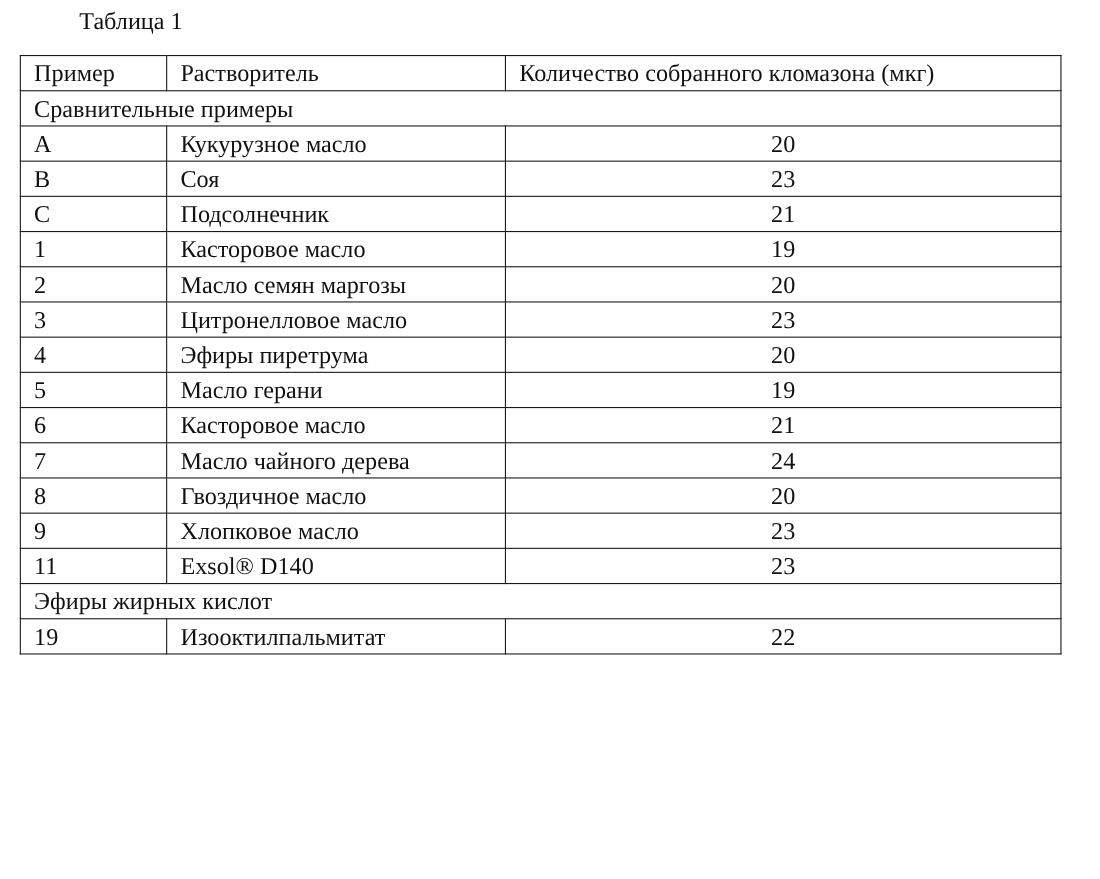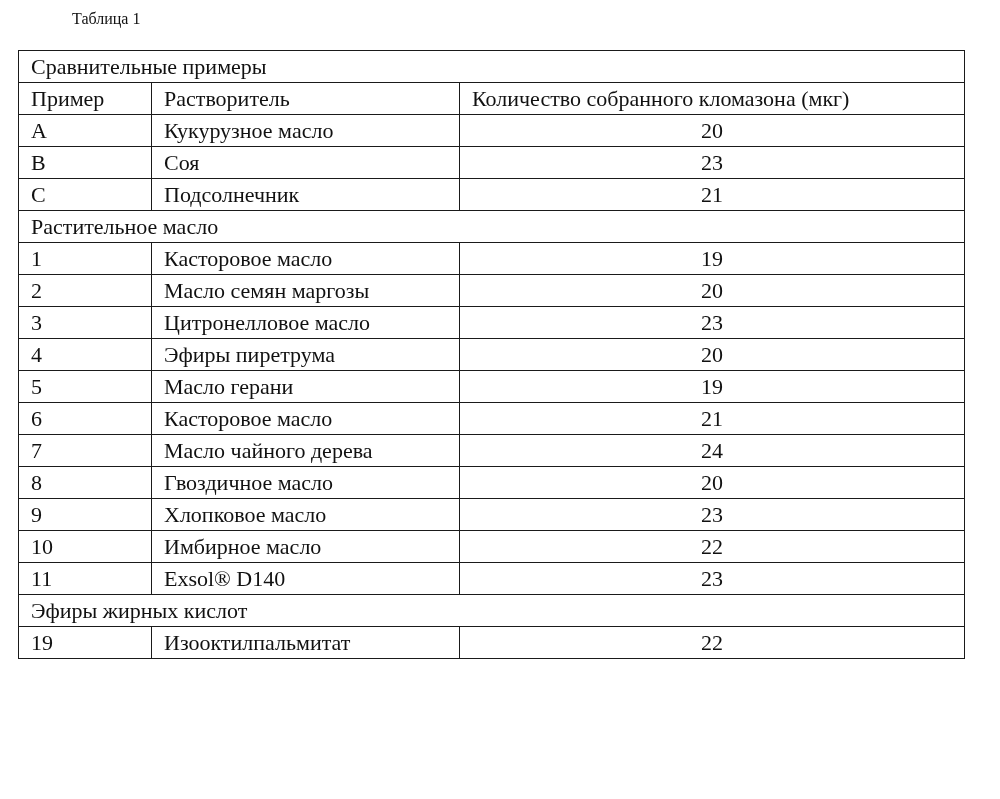--- a/index.html
+++ b/index.html
@@ -12,21 +12,21 @@
     }
     body {
       font-family: "Liberation Serif", "DejaVu Serif", serif;
       color: #111111;
       position: relative;
     }
     .caption {
       position: absolute;
       left: 72px;
       top: 6px;
-      font-size: 16px;
+      font-size: 22px;
       line-height: 26px;
     }
     table.data {
       position: absolute;
       left: 18px;
       top: 50px;
       width: 946px;
       border-collapse: collapse;
       table-layout: fixed;
       font-size: 22px;
@@ -52,47 +52,44 @@
 <div class="caption">Таблица 1</div>
 
 <table class="data">
   <colgroup>
     <col class="c1">
       <col class="c2">
       <col class="c3">
   </colgroup>
   <tbody>
     <tr>
-      <td class="section" colspan="3">Сравнительные примеры</td>
+      <td>Пример</td>
+      <td>Растворитель</td>
+      <td>Количество собранного кломазона (мкг)</td>
     </tr>
 
     <tr>
-      <td>Пример</td>
-      <td>Растворитель</td>
-      <td>Количество собранного кломазона (мкг)</td>
+      <td class="section" colspan="3">Сравнительные примеры</td>
     </tr>
     <tr>
       <td>A</td>
       <td>Кукурузное масло</td>
       <td class="center">20</td>
     </tr>
     <tr>
       <td>B</td>
       <td>Соя</td>
       <td class="center">23</td>
     </tr>
     <tr>
       <td>C</td>
       <td>Подсолнечник</td>
       <td class="center">21</td>
     </tr>
 
-    <tr>
-      <td class="section" colspan="3">Растительное масло</td>
-    </tr>
     <tr>
       <td>1</td>
       <td>Касторовое масло</td>
       <td class="center">19</td>
     </tr>
     <tr>
       <td>2</td>
       <td>Масло семян маргозы</td>
       <td class="center">20</td>
     </tr>
@@ -125,25 +122,20 @@
     <tr>
       <td>8</td>
       <td>Гвоздичное масло</td>
       <td class="center">20</td>
     </tr>
     <tr>
       <td>9</td>
       <td>Хлопковое масло</td>
       <td class="center">23</td>
     </tr>
-    <tr>
-      <td>10</td>
-      <td>Имбирное масло</td>
-      <td class="center">22</td>
-    </tr>
 
     <tr>
       <td>11</td>
       <td>Exsol® D140</td>
       <td class="center">23</td>
     </tr>
 
     <tr>
       <td class="section" colspan="3">Эфиры жирных кислот</td>
     </tr>

